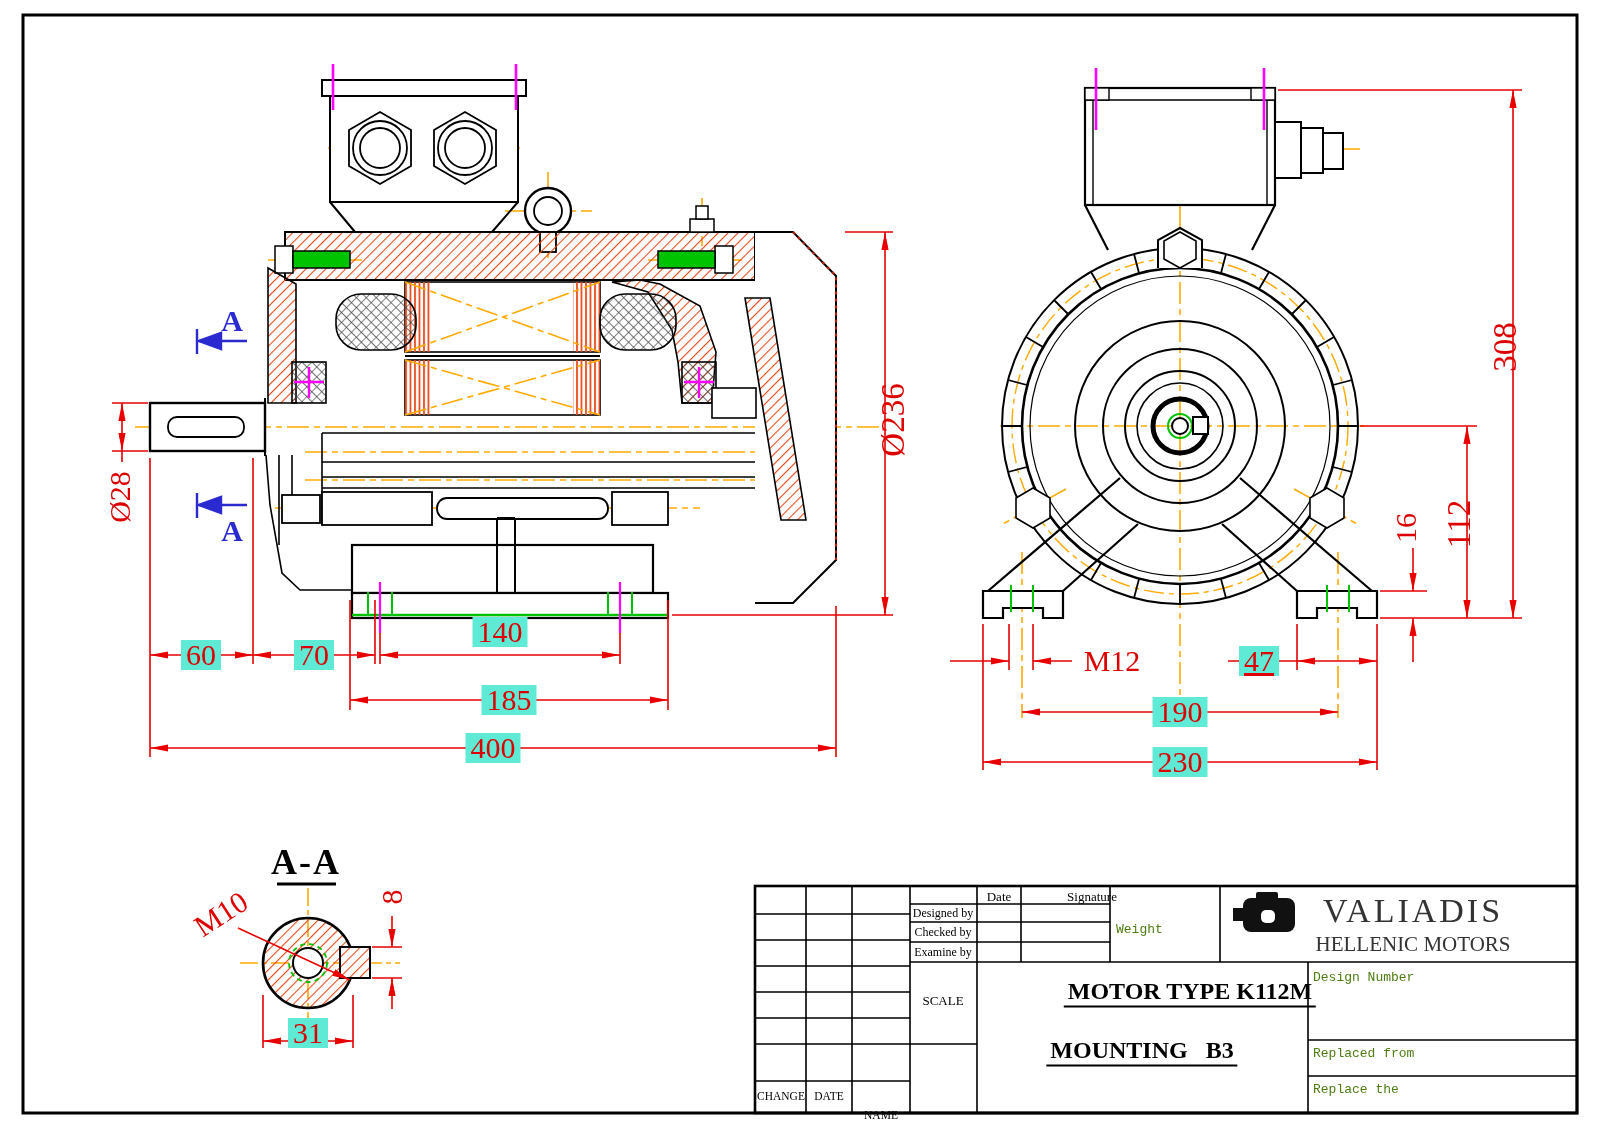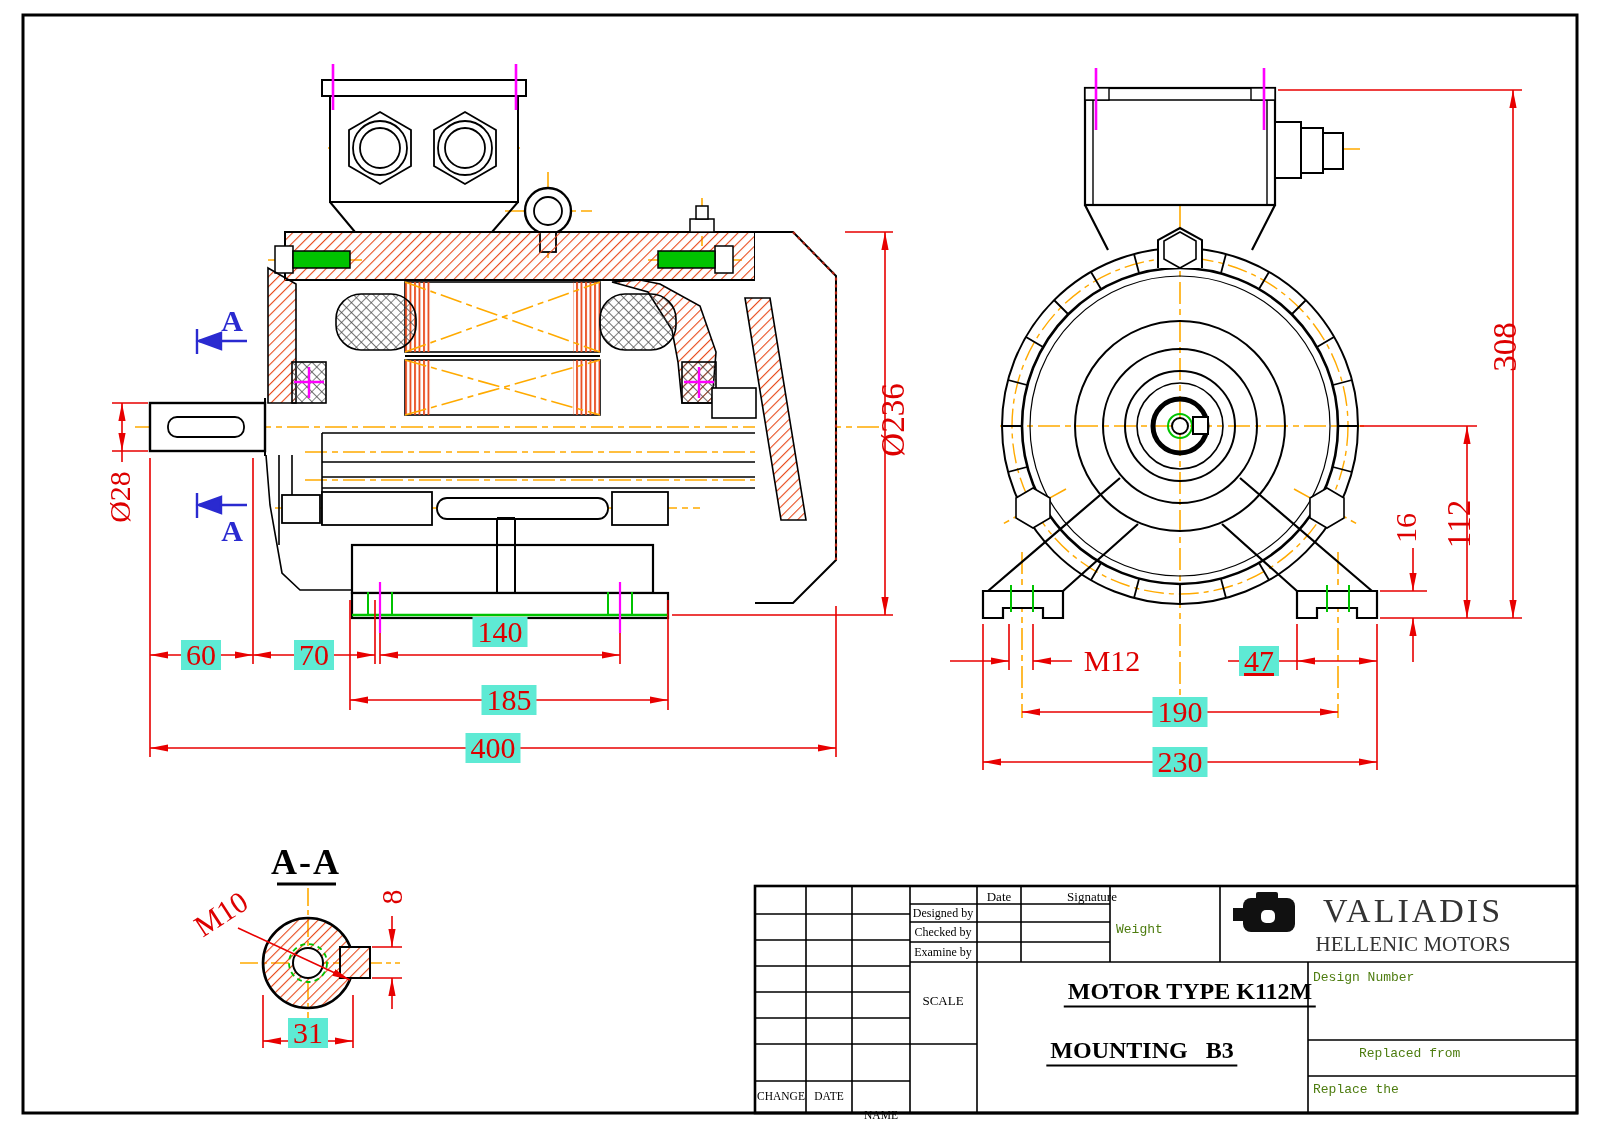--- a/index.html
+++ b/index.html
@@ -313,19 +313,19 @@
 <span class="lb tb-s" style="left:943px;top:913px;">Designed by</span>
 <span class="lb tb-s" style="left:943px;top:932px;">Checked by</span>
 <span class="lb tb-s" style="left:943px;top:952px;">Examine by</span>
 <span class="lb-l tb" style="left:1116px;top:929px;">Weight</span>
 <span class="lb tb" style="left:943px;top:1000px;">SCALE</span>
 <span class="lb brand" style="left:1413px;top:911px;">VALIADIS</span>
 <span class="lb brand2" style="left:1413px;top:944px;">HELLENIC MOTORS</span>
 <span class="lb-l cell" style="left:1313px;top:977px;">Design Number</span>
 <span class="lb type" style="left:1142px;top:993px;margin-left:48px;">MOTOR TYPE K112M</span>
 <span class="lb type" style="left:1142px;top:1052px;">MOUNTING   B3</span>
-<span class="lb-l cell" style="left:1313px;top:1053px;margin-left:46px;">Replaced from</span>
+<span class="lb-l cell" style="left:1313px;top:1053px;">Replaced from</span>
 <span class="lb-l cell" style="left:1313px;top:1089px;">Replace the</span>
 <span class="lb" style="left:781px;top:1097px;font-size:11.5px;">CHANGE</span>
 <span class="lb" style="left:829px;top:1097px;font-size:11.5px;">DATE</span>
 <span class="lb" style="left:881px;top:1097px;font-size:11.5px;margin-top:19px;">NAME</span>
 
 </div>
 
 </body></html>

